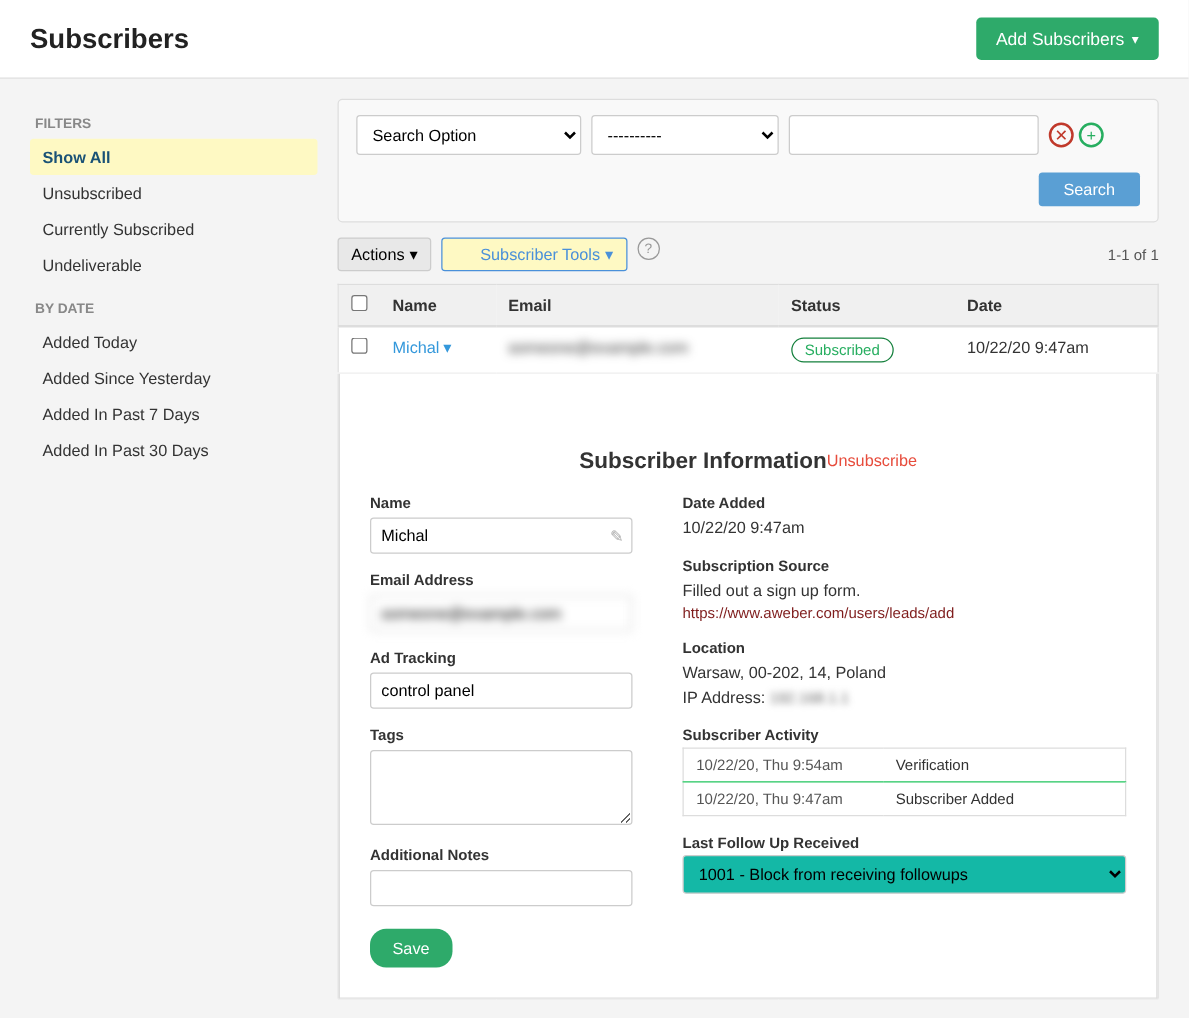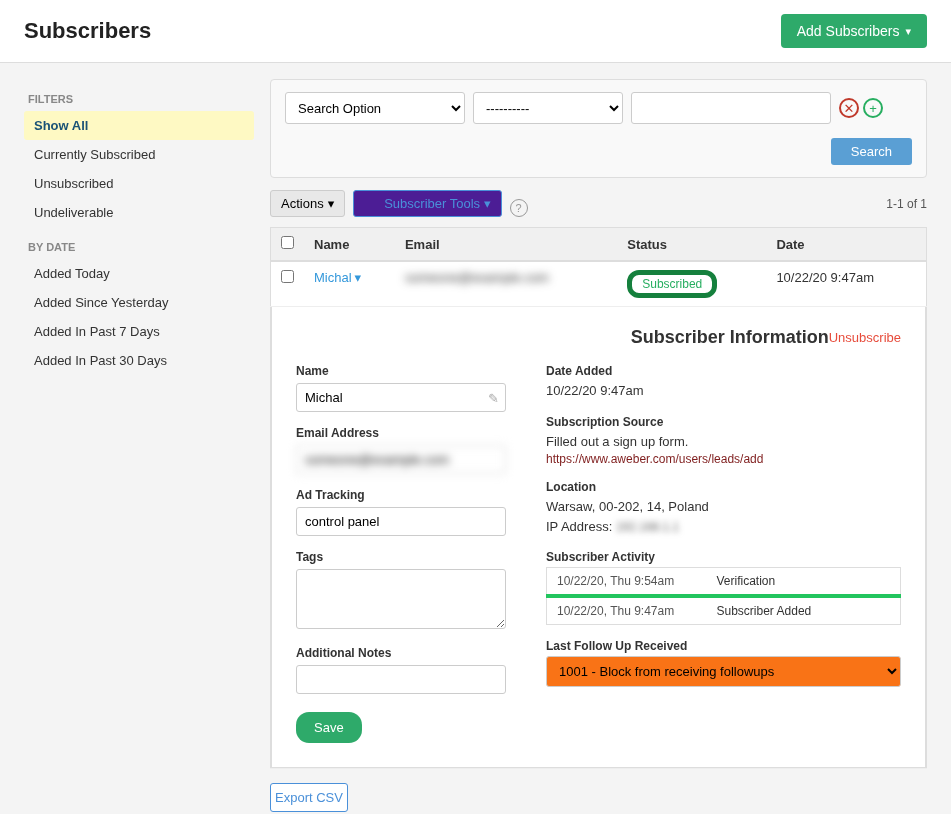--- a/index.html
+++ b/index.html
@@ -60,56 +60,56 @@
     .search-btn {
       background: #5a9fd4; color: #fff; border: none; border-radius: 3px;
       padding: 6px 20px; font-size: 13px; cursor: pointer;
     }
 
     
     .toolbar {
       display: flex; align-items: center; justify-content: space-between;
       margin-bottom: 10px;
     }
-    .toolbar-left { display: flex; gap: 8px; align-items: flex-end; }
+    .toolbar-left { display: flex; gap: 8px; align-items: flex-start; }
     .dropdown-btn {
       border: 1px solid #ccc; background: #e8e8e8; border-radius: 3px;
       padding: 5px 10px; font-size: 13px; cursor: pointer; display: flex; align-items: center; gap: 4px;
     }
     .dropdown-btn.blue-outline {
-      border-color: #4a90d9; color: #4a90d9; background: #4c1d95; padding-left: 30px;
+      border-color: #4a90d9; color: #4a90d9; background: #fef9c3; padding-left: 30px;
     }
     .help-icon {
       width: 18px; height: 18px; border-radius: 50%; border: 1px solid #999;
       color: #999; font-size: 11px; display: flex; align-items: center; justify-content: center; cursor: pointer;
     }
     .pagination-info { font-size: 12px; color: #555; }
 
     
     .subscribers-table { width: 100%; border-collapse: collapse; background: #fff; border: 1px solid #ddd; padding-left: 44px; }
     .subscribers-table th {
       background: #f0f0f0; padding: 8px 10px; text-align: left;
       font-size: 13px; font-weight: bold; border-bottom: 2px solid #ddd;
     }
     .subscribers-table td { padding: 8px 10px; border-bottom: 1px solid #eee; vertical-align: top; }
     .subscribers-table tr.subscriber-row { cursor: pointer; }
     .check-col { width: 30px; }
     .name-link { color: #3498db; text-decoration: none; display: flex; align-items: center; gap: 3px; }
     .status-badge {
-      border: 5px solid #15803d; color: #27ae60; border-radius: 12px;
+      border: 1px solid #15803d; color: #27ae60; border-radius: 12px;
       padding: 2px 10px; font-size: 12px; display: inline-block;
     }
 
     
     .subscriber-info-panel {
       background: #fff; border: 1px solid #ddd; border-top: none;
       padding: 20px 24px 24px;
     }
     .info-panel-header {
-      display: flex; justify-content: flex-end; align-items: center; margin-bottom: 16px;
+      display: flex; justify-content: center; align-items: center; margin-bottom: 16px; margin-top: 39px;
     }
     .info-panel-title { font-size: 18px; font-weight: bold; color: #333; }
     .unsubscribe-link { color: #e74c3c; text-decoration: none; font-size: 13px; cursor: pointer; }
 
     .info-columns { display: flex; gap: 40px; }
     .info-left { flex: 0 0 210px; }
     .info-right { flex: 1; }
 
     .field-group { margin-bottom: 14px; }
     .field-label { font-size: 12px; font-weight: bold; color: #333; margin-bottom: 5px; }
@@ -133,27 +133,27 @@
       padding: 8px 18px; font-size: 13px; cursor: pointer; margin-top: 4px;
     }
 
     
     .info-section { margin-bottom: 14px; }
     .info-section-label { font-size: 12px; font-weight: bold; color: #333; margin-bottom: 3px; }
     .info-section-value { font-size: 13px; color: #333; line-height: 1.5; }
     .info-link { color: #7f1d1d; text-decoration: none; font-size: 12px; margin-top: 36px; }
 
     .activity-table { width: 100%; border: 1px solid #ddd; border-radius: 3px; border-collapse: collapse; }
-    .activity-table td { padding: 6px 10px; font-size: 12px; border-bottom: 4px solid #22c55e; }
+    .activity-table td { padding: 6px 10px; font-size: 12px; border-bottom: 1px solid #22c55e; }
     .activity-table tr:last-child td { border-bottom: none; margin-left: 36px; }
     .activity-table td:first-child { color: #555; width: 160px; }
 
     .followup-select {
       width: 100%; border: 1px solid #ccc; border-radius: 3px;
-      padding: 6px 8px; font-size: 13px; background: #f97316;
+      padding: 6px 8px; font-size: 13px; background: #14b8a6;
     }
 
     
     .export-row { margin-top: 14px; }
     .export-btn {
       border: 1px solid #4a90d9; color: #4a90d9; background: #fff;
       border-radius: 3px; padding: 6px 4px; font-size: 13px; cursor: pointer;
     }
 
     
@@ -176,24 +176,24 @@
 
   <div class="main-content">
 
     <div class="sidebar">
       <div class="sidebar-section-label">FILTERS</div>
 
       <div class="sidebar-item active">
         <span>Show All</span>
       </div>
       <div class="sidebar-item">
+        <span>Unsubscribed</span>
+      </div>
+      <div class="sidebar-item">
         <span>Currently Subscribed</span>
-      </div>
-      <div class="sidebar-item">
-        <span>Unsubscribed</span>
       </div>
       <div class="sidebar-item">
         <span>Undeliverable</span>
       </div>
 
       <div class="sidebar-section-label">BY DATE</div>
 
       <div class="sidebar-item">
         <span>Added Today</span>
       </div>

